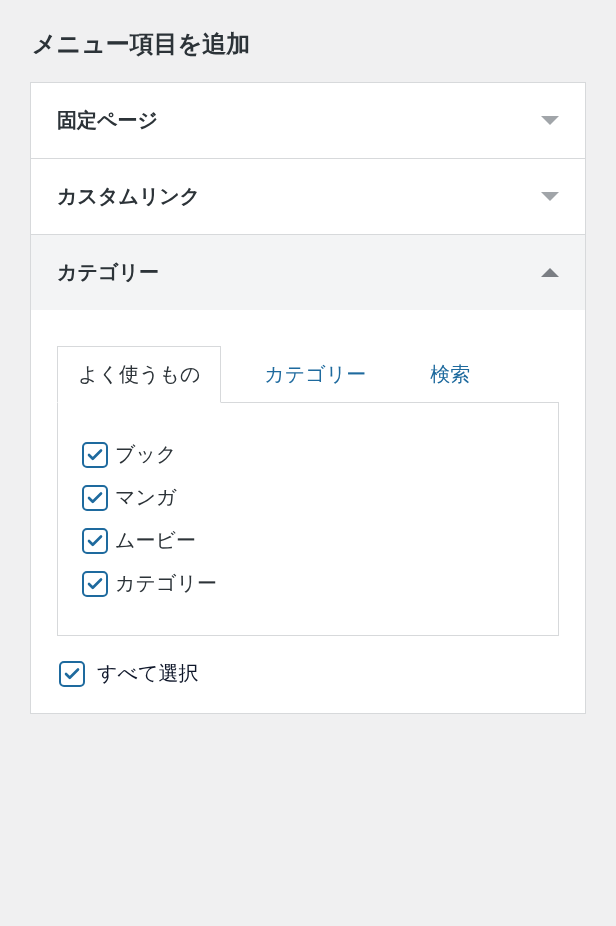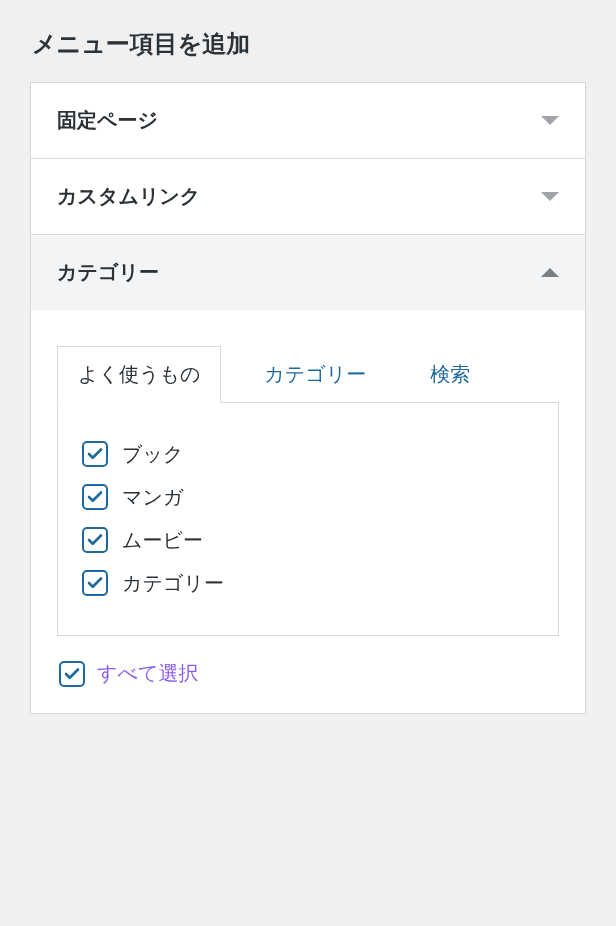--- a/index.html
+++ b/index.html
@@ -94,21 +94,22 @@
     .tab-panel {
       border: 1px solid #d7d9db;
       padding: 30px 24px 30px 24px;
       background: #fff;
     }
     .check-list {
       list-style: none;
     }
     .check-row {
       display: flex;
-      gap: 14px;
+      align-items: center;
+      gap: 7px;
       padding: 8px 0;
     }
     .checkbox {
       width: 26px;
       height: 26px;
       border: 2px solid #8c8f94;
       border-radius: 5px;
       display: flex;
       align-items: center;
       justify-content: center;
@@ -133,21 +134,21 @@
       align-items: center;
       padding: 24px 0 0 2px;
     }
     .select-all {
       display: flex;
       align-items: center;
       gap: 12px;
     }
     .select-all-label {
       font-size: 20px;
-      color: #8b5cf6;
+      color: #0f172a;
     }
     .add-btn {
       border: 1.5px solid #1e6a9e;
       background: #f6f7f7;
       color: #1e6a9e;
       font-size: 20px;
       padding: 12px 20px;
       border-radius: 5px;
       cursor: pointer;
     }

